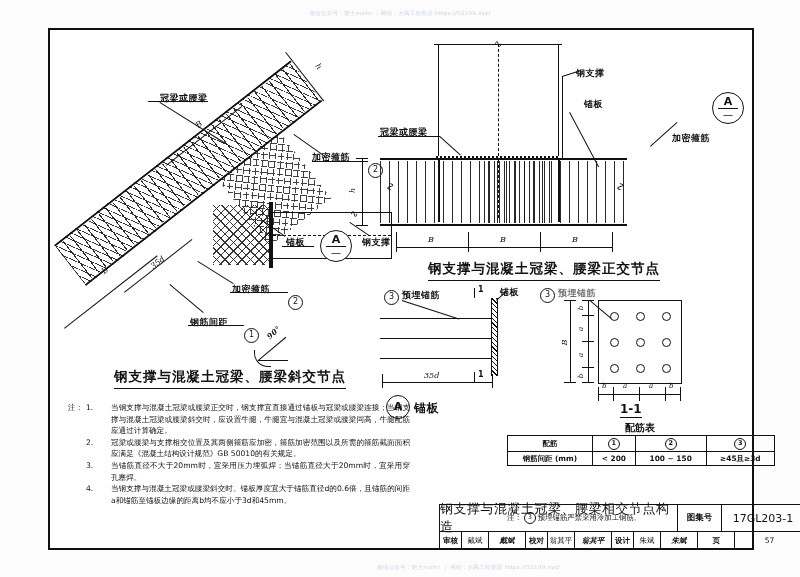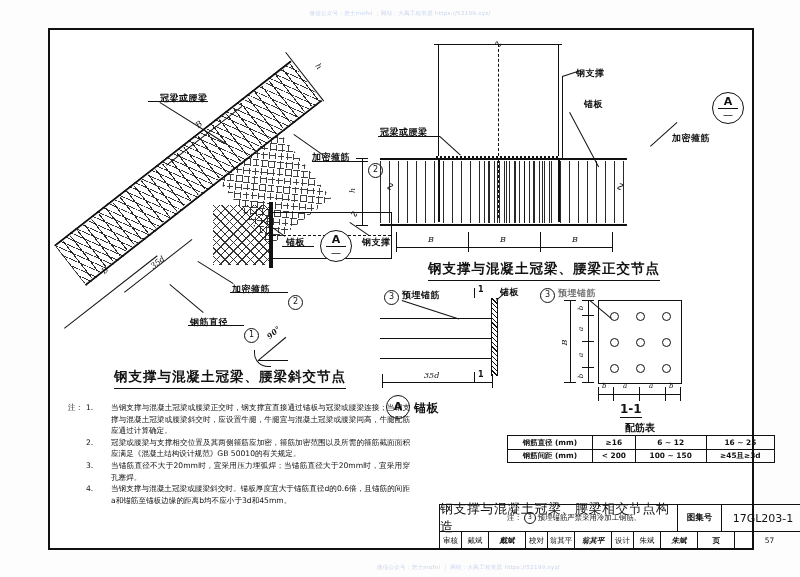--- a/index.html
+++ b/index.html
@@ -219,21 +219,21 @@
   }
   .tb-main {
     flex: 1;
     font-size: 13px;
     font-weight: normal;
     letter-spacing: .5px;
   }
   .tb-key { width: 44px; font-size: 8.5px; font-weight: bold; }
   .tb-val { width: 82px; font-size: 11px; font-family: "DejaVu Sans", sans-serif; border-right: none; }
   .tb-row.bot .tb-cell { border-top: 1px solid #111; font-size: 7.5px; }
-  .tb-lab { width: 26px; font-weight: normal; }
+  .tb-lab { width: 26px; font-weight: bold; }
   .tb-name { width: 32px; }
   .tb-sign { width: 44px; font-style: italic; font-weight: bold; font-family: "DejaVu Serif", serif; font-size: 10px; }
   .tb-pg { width: 44px; font-weight: bold; }
   .tb-pgv { width: 82px; font-size: 11px; border-right: none; }
 
   
   .hatch-diag {
     background-image: repeating-linear-gradient(
       62deg, #111 0 0.8px, transparent 0.8px 6px);
   }
@@ -310,21 +310,21 @@
       </div>
 
       <div class="lbl" style="left:312px; top:206px;">钢支撑</div>
       <div class="leader" style="left:300px; top:192px; width:24px; transform:rotate(34deg);"></div>
 
       <div class="lbl" style="left:182px; top:253px;">加密箍筋</div>
       <div class="circ-num" style="left:238px; top:265px;">2</div>
       <div class="leader" style="left:148px; top:231px; width:42px; transform:rotate(32deg);"></div>
       <div class="hline" style="left:180px; top:262px; width:58px;"></div>
 
-      <div class="lbl" style="left:140px; top:286px;">钢筋直径</div>
+      <div class="lbl" style="left:140px; top:286px;">钢筋间距</div>
       <div class="circ-num" style="left:194px; top:298px;">1</div>
       <div class="leader" style="left:120px; top:254px; width:44px; transform:rotate(40deg);"></div>
       <div class="hline" style="left:138px; top:295px; width:56px;"></div>
 
       <div>
         <div class="lbl ital" style="left:216px; top:298px; font-size:7.5px; transform:rotate(-42deg);">90°</div>
         <div class="leader" style="left:208px; top:330px; width:36px; transform:rotate(-40deg);"></div>
         <div class="leader" style="left:208px; top:330px; width:30px; transform:rotate(0deg);"></div>
         <div style="position:absolute; left:204px; top:320px; width:16px; height:16px;
                     border-left:0.8px solid #111; border-bottom:0.8px solid #111;
@@ -527,24 +527,24 @@
         <div class="notes-head"></div>
         <div class="notes-num">4.</div>
         <div class="notes-body">当钢支撑与混凝土冠梁或腰梁斜交时。锚板厚度宜大于锚筋直径d的0.6倍，且锚筋的间距a和锚筋至锚板边缘的距离b均不应小于3d和45mm。</div>
       </div>
     </div>
 
     <div class="tbl-title">配筋表</div>
     <table class="rebar">
       <tbody>
         <tr>
-          <td class="hdr">钢筋直径 (mm)</td>
-          <td>≥16</td>
-          <td>6 ~ 12</td>
-          <td>16 ~ 25</td>
+          <td class="hdr">配筋</td>
+          <td><span class="mini-circ">1</span></td>
+          <td><span class="mini-circ">2</span></td>
+          <td><span class="mini-circ">3</span></td>
         </tr>
         <tr>
           <td class="hdr">钢筋间距 (mm)</td>
           <td>&lt; 200</td>
           <td>100 ~ 150</td>
           <td>≥45且≥3d</td>
         </tr>
       </tbody>
     </table>
     <div class="tbl-note">

